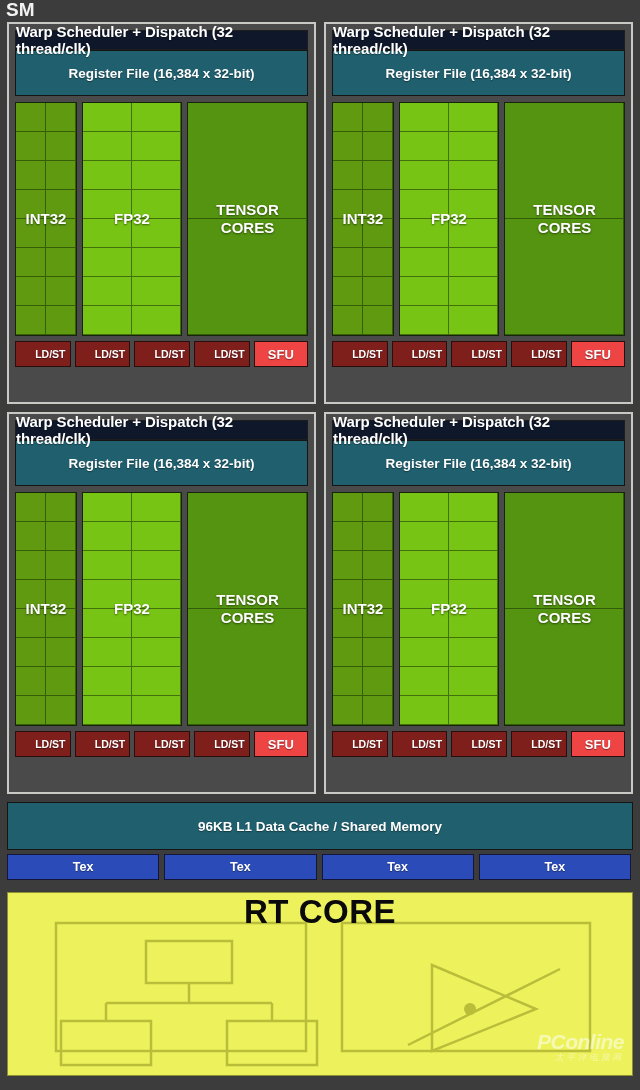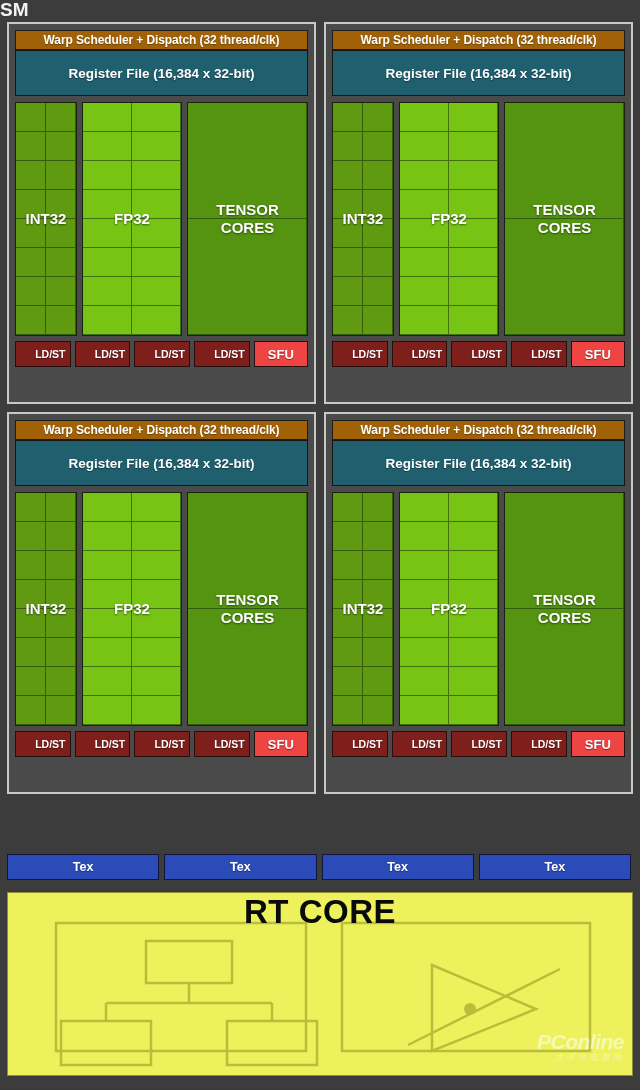--- a/index.html
+++ b/index.html
@@ -20,21 +20,21 @@
     left: 0; top: 0;
     width: 640px;
     height: 1090px;
     background: #3c3c3c;
     box-sizing: border-box;
   }
 
   
   .sm-title {
     position: absolute;
-    left: 0;
+    left: 6px;
     top: -1px;
     font-size: 19px;
     font-weight: bold;
     color: #f2f2f2;
     letter-spacing: 0.2px;
     line-height: 22px;
   }
 
   
   .quad-grid {
@@ -53,25 +53,25 @@
     background: #4a4a4a;
     padding: 6px;
   }
   .proc-block.q0 { left: 0;     top: 0; }
   .proc-block.q1 { left: 317px; top: 0; }
   .proc-block.q2 { left: 0;     top: 390px; }
   .proc-block.q3 { left: 317px; top: 390px; }
 
   .warp-sched {
     height: 20px;
-    background: #a16207;
+    background: #0f172a;
     border: 1px solid #1d1d1d;
     box-sizing: border-box;
     color: #ffffff;
-    font-size: 12px;
+    font-size: 15px;
     font-weight: bold;
     display: flex;
     align-items: center;
     justify-content: center;
     letter-spacing: -0.1px;
     text-shadow: 0 1px 1px rgba(0,0,0,.35);
   }
 
   .reg-file {
     height: 46px;
@@ -505,20 +505,21 @@
         <div class="unit ldst">LD/ST</div>
         <div class="unit ldst">LD/ST</div>
         <div class="unit ldst">LD/ST</div>
         <div class="unit ldst">LD/ST</div>
         <div class="unit sfu">SFU</div>
       </div>
     </div>
 
   </div>
 
+  <div class="l1-cache">96KB L1 Data Cache / Shared Memory</div>
 
   <div class="tex-row">
     <div class="tex-unit">Tex</div>
     <div class="tex-unit">Tex</div>
     <div class="tex-unit">Tex</div>
     <div class="tex-unit">Tex</div>
   </div>
 
   <div class="rt-core">
     <svg viewBox="0 0 626 184">

